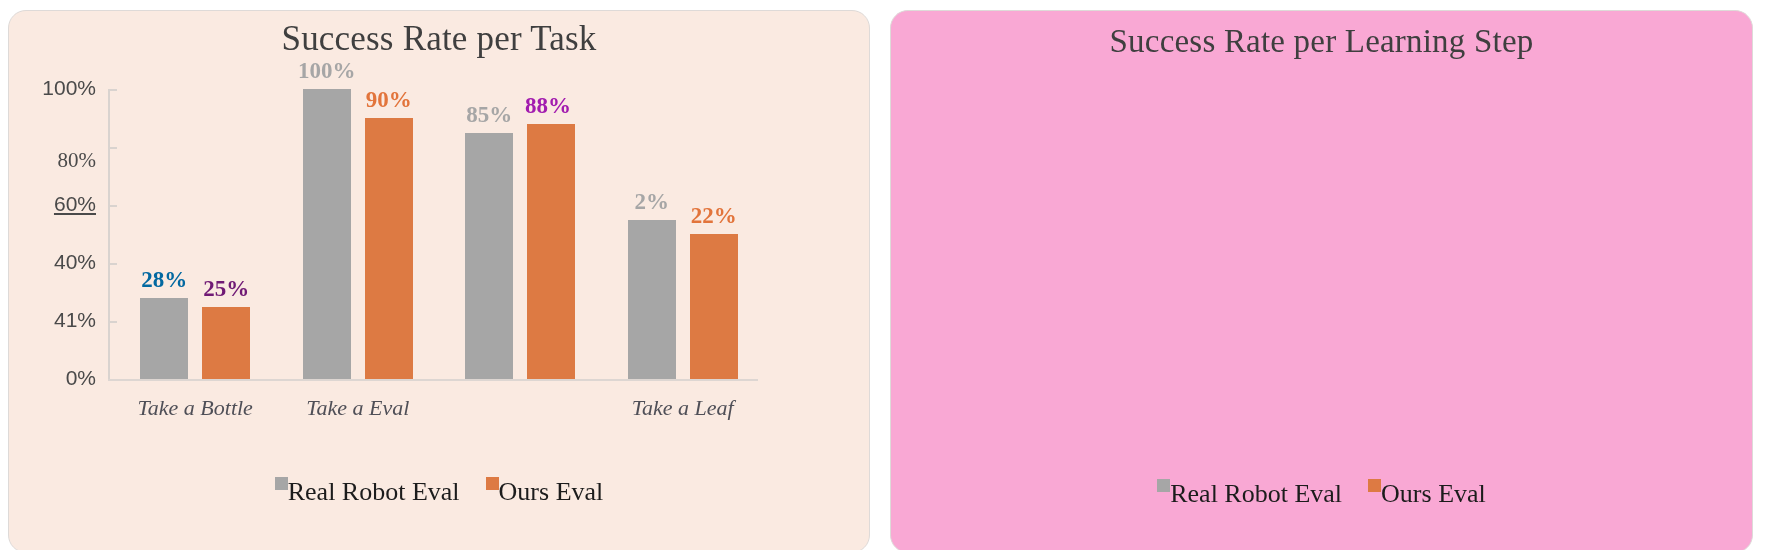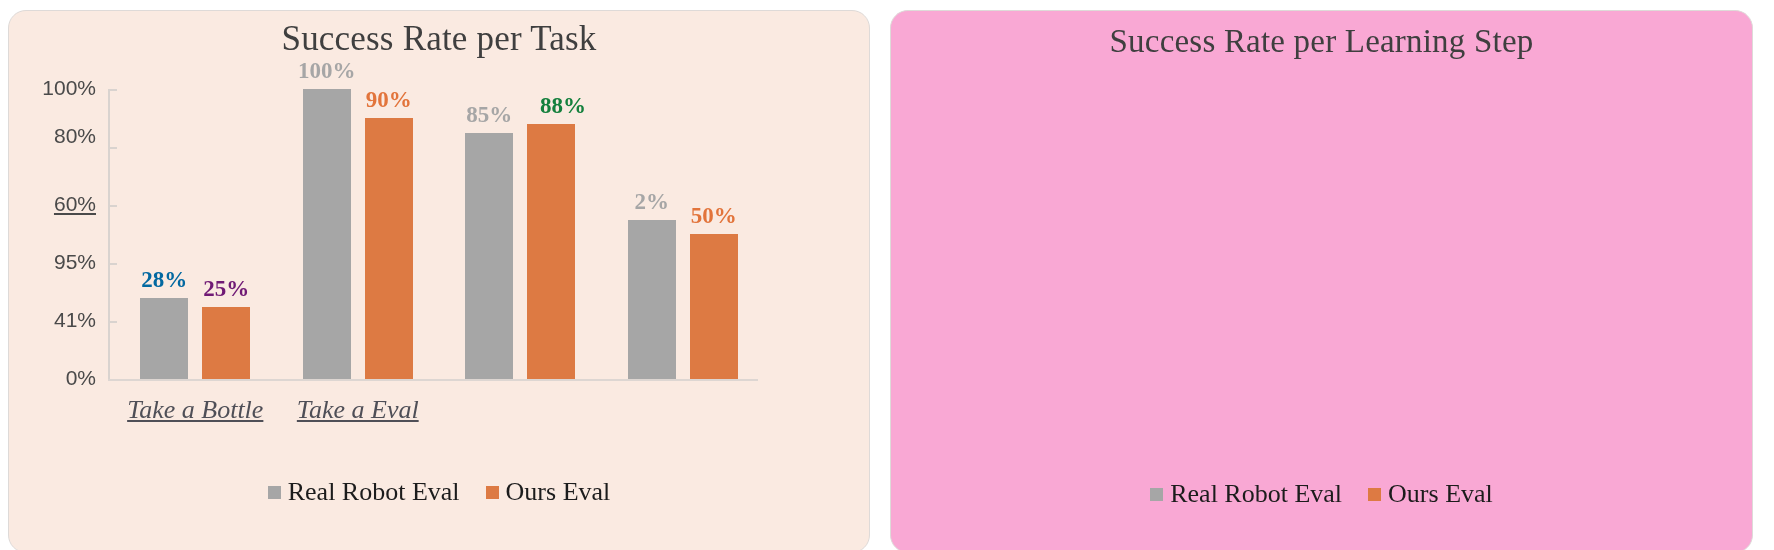--- a/index.html
+++ b/index.html
@@ -41,75 +41,76 @@
   .bar.gray{background:#a6a6a6;}
   .bar.orange{background:#dd7a43;}
 
   .bar-label{
     position:absolute;text-align:center;white-space:nowrap;
     font-family:"Liberation Serif",serif;font-weight:bold;font-size:23px;
   }
   .cat-label{
     position:absolute;text-align:center;white-space:nowrap;
     font-family:"Liberation Serif",serif;font-style:italic;
-    font-size:26px;color:#4f4f57;text-decoration:underline;
+    font-size:22px;color:#4f4f57;
   }
 
   .legend{
     position:absolute;left:0;right:0;display:flex;
     justify-content:center;align-items:center;gap:26px;
   }
   #legend-left{top:466px;}
   #legend-right{top:468px;}
-  .legend-item{display:flex;align-items:center;gap:7px;}
+  .legend-item{display:flex;}
   .legend-swatch{width:13px;height:13px;display:inline-block;}
   .legend-swatch.gray{background:#a6a6a6;}
   .legend-swatch.orange{background:#dd7a43;}
   .legend-text{
     font-family:"Liberation Serif",serif;font-size:26px;color:#1c1c1c;
     white-space:nowrap;
   }
 </style>
 </head>
 <body>
 
 <div class="panel" id="panel-left">
   <div class="chart-title">Success Rate per Task</div>
   <div class="plot" id="plot-left">
       <div class="axis-line" style="left: 0px; top: 0px; width: 2px; height: 290px;"></div>
       <div class="baseline" style="left: 0px; top: 290px; width: 650px;"></div>
       <div class="tick-mark" style="left: 0px; top: 0px;"></div>
       <div class="ytick-label" style="left: -90px; top: -13px;">100%</div>
       <div class="tick-mark" style="left: 0px; top: 58px;"></div>
-      <div class="ytick-label" style="left: -90px; top: 35px;">80%</div>
+      <div class="ytick-label" style="left: -90px; top: 59px; font-family: Liberation Serif, serif;">80%</div>
       <div class="tick-mark" style="left: 0px; top: 116px;"></div>
       <div class="ytick-label" style="left: -90px; top: 103px; text-decoration: underline;">60%</div>
       <div class="tick-mark" style="left: 0px; top: 174px;"></div>
-      <div class="ytick-label" style="left: -90px; top: 161px;">95%</div>
+      <div class="ytick-label" style="left: -90px; top: 161px;">40%</div>
       <div class="tick-mark" style="left: 0px; top: 232px;"></div>
       <div class="ytick-label" style="left: -90px; top: 219px;">41%</div>
       <div class="ytick-label" style="left: -90px; top: 277px;">0%</div>
       <div class="bar gray" style="left: 32.25px; width: 48px; height: 81.2px; bottom: 0px; top: 208.8px;"></div>
       <div class="bar-label" style="color: #0369a1; left: 16.25px; width: 80px; top: 177.8px;">28%</div>
       <div class="bar orange" style="left: 94.25px; width: 48px; height: 72.5px; bottom: 0px; top: 217.5px;"></div>
       <div class="bar-label" style="color: #701a75; left: 78.25px; width: 80px; top: 186.5px;">25%</div>
       <div class="cat-label" style="left: 6px; width: 162.5px; top: 306px;">Take a Bottle</div>
       <div class="bar gray" style="left: 194.75px; width: 48px; height: 290px; bottom: 0px; top: 0px;"></div>
       <div class="bar-label" style="color: rgb(166, 166, 166); left: 178.75px; width: 80px; top: -31px;">100%</div>
       <div class="bar orange" style="left: 256.75px; width: 48px; height: 261px; bottom: 0px; top: 29px;"></div>
       <div class="bar-label" style="color: rgb(226, 116, 59); left: 240.75px; width: 80px; top: -2px;">90%</div>
       <div class="cat-label" style="left: 168.5px; width: 162.5px; top: 306px;">Take a Eval</div>
       <div class="bar gray" style="left: 357.25px; width: 48px; height: 246.5px; bottom: 0px; top: 43.5px;"></div>
       <div class="bar-label" style="color: rgb(166, 166, 166); left: 341.25px; width: 80px; top: 12.5px;">85%</div>
       <div class="bar orange" style="left: 419.25px; width: 48px; height: 255.2px; bottom: 0px; top: 34.8px;"></div>
-      <div class="bar-label" style="color: #15803d; left: 415px; width: 80px; top: 3.8px;">88%</div>
+      <div class="bar-label" style="color: #a21caf; left: 400px; width: 80px; top: 3.8px;">88%</div>
       <div class="bar gray" style="left: 519.75px; width: 48px; height: 159.5px; bottom: 0px; top: 130.5px;"></div>
       <div class="bar-label" style="color: rgb(166, 166, 166); left: 503.75px; width: 80px; top: 99.5px;">2%</div>
       <div class="bar orange" style="left: 581.75px; width: 48px; height: 145px; bottom: 0px; top: 145px;"></div>
-      <div class="bar-label" style="color: rgb(226, 116, 59); left: 565.75px; width: 80px; top: 114px;">50%</div>
+      <div class="bar-label" style="color: rgb(226, 116, 59); left: 565.75px; width: 80px; top: 114px;">22%</div>
+      <div class="cat-label" style="left: 493.5px; width: 162.5px; top: 306px;">Take a Leaf</div>
     </div>
   <div class="legend" id="legend-left">
     <div class="legend-item">
       <span class="legend-swatch gray"></span>
       <span class="legend-text">Real Robot Eval</span>
     </div>
     <div class="legend-item">
       <span class="legend-swatch orange"></span>
       <span class="legend-text">Ours Eval</span>
     </div>

